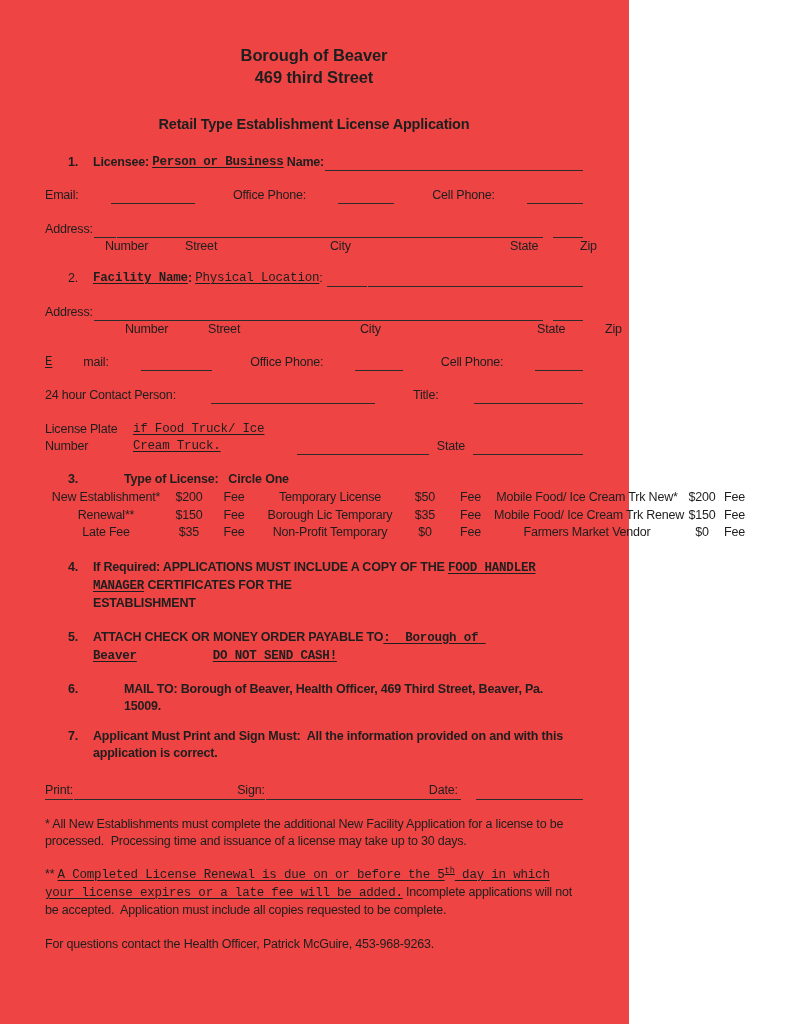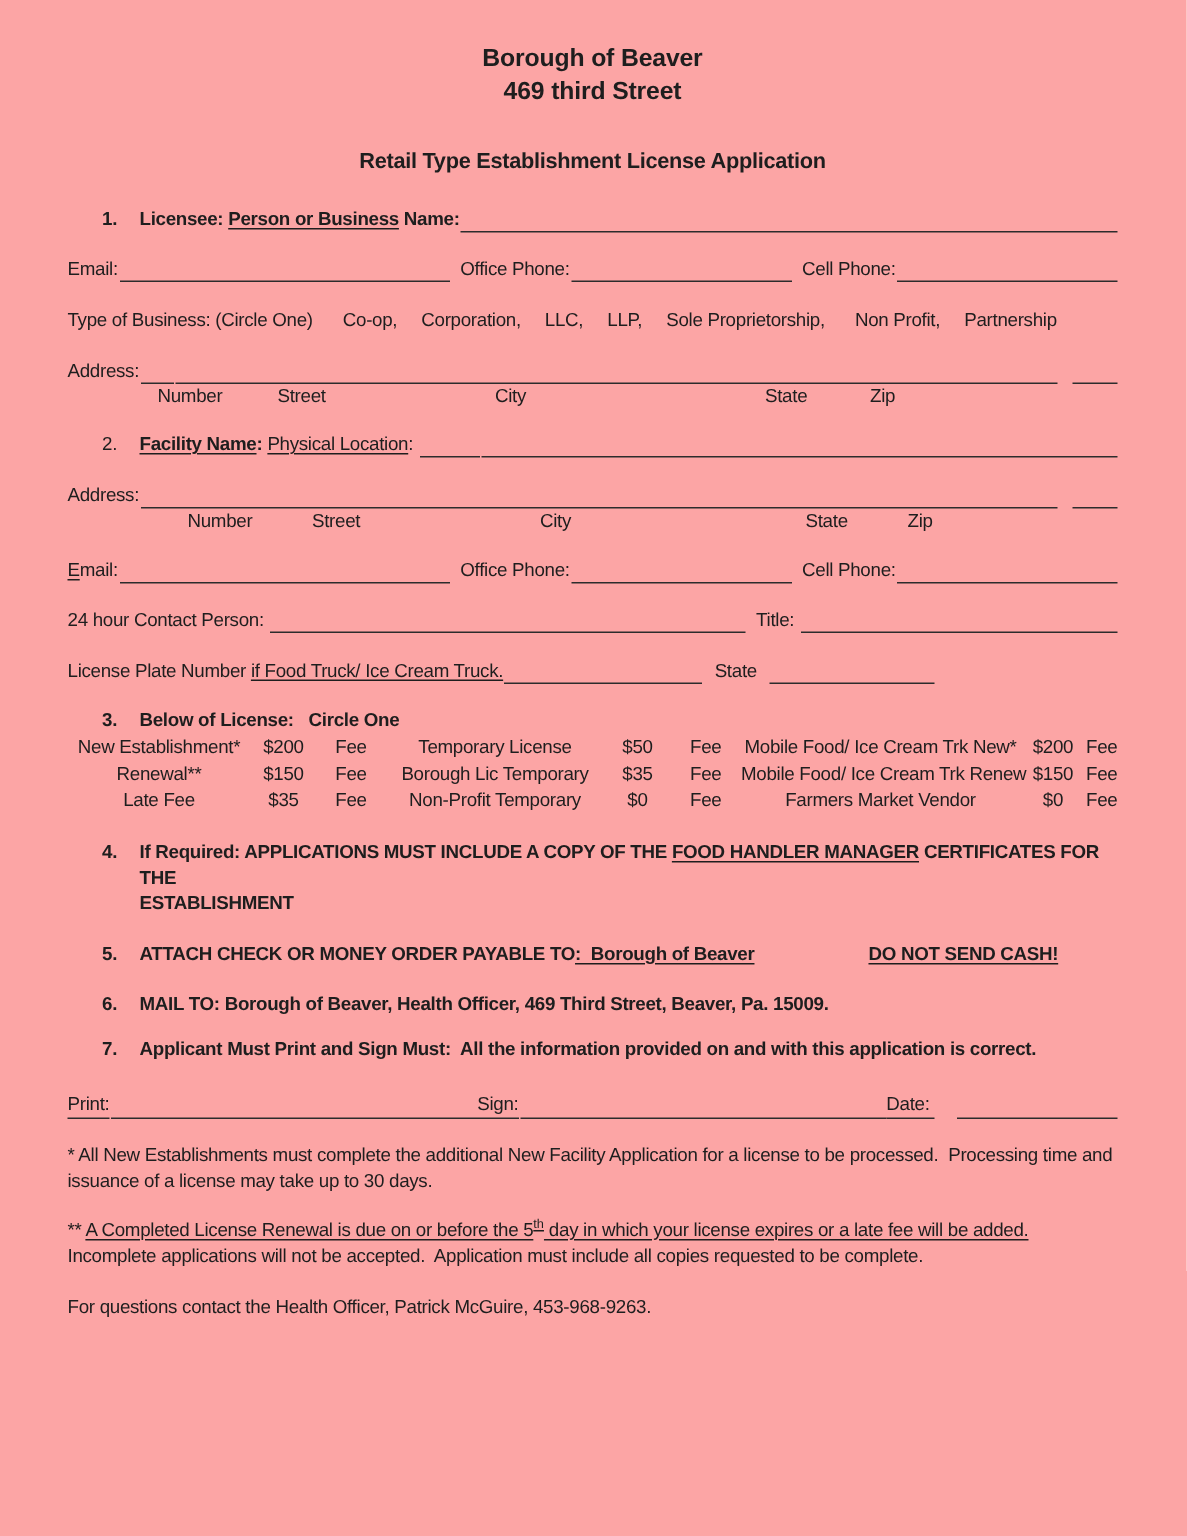--- a/index.html
+++ b/index.html
@@ -1,40 +1,40 @@
 <!DOCTYPE html>
 <html><head>
 <meta charset="utf-8">
 <style>
   html,body{margin:0;padding:0;background:#ffffff;}
   body{
     width:791px;height:1024px;overflow:hidden;
     font-family:"Liberation Sans", sans-serif;
     color:#1e1e1e;font-size:12.5px;line-height:17px;letter-spacing:-0.2px;
   }
-  .page{box-sizing:border-box;width:791px;height:1024px;padding:28px 46px 0 45px;background:#fca5a5;}
+  .page{box-sizing:border-box;width:629px;height:1024px;padding:44px 46px 0 45px;background:#ef4444;}
   .center{text-align:center;}
   .h1{font-weight:bold;font-size:16.5px;line-height:22px;letter-spacing:-0.1px;}
   .form-title{font-weight:bold;font-size:14.5px;line-height:20px;margin-top:26px;}
   .b{font-weight:bold;}
-  .u{text-decoration:underline;text-decoration-thickness:1.3px;text-underline-offset:2px;}
+  .u{text-decoration:underline;text-decoration-thickness:1.3px;text-underline-offset:2px;font-family:Liberation Mono, monospace;}
   .pre{white-space:pre-wrap;}
   .row{display:flex;align-items:flex-end;}
   .line{border-bottom:1.5px solid #2c2c2c;flex:1 1 auto;min-width:10px;margin-left:1px;}
   .f15{flex-grow:1.5;}
   .f10{flex-grow:1;}
   .lw22{flex:0 0 22px;}
   .lw30{flex:0 0 30px;margin-left:10px;}
   .lw40{flex:0 0 40px;}
   .lw135{flex:0 0 132px;}
   .lw110{flex:0 0 110px;}
   .lw105{flex:0 0 107px;}
   .ml6{margin-left:7px;}
   .ml8{margin-left:8px;}
-  .mt13{margin-top:13px;} .mt15{margin-top:15px;} .mt16{margin-top:16px;}
+  .mt13{margin-top:13px;} .mt15{margin-top:15px;} .mt16{margin-top:16px;gap:31px;}
   .mt17{margin-top:17px;} .mt20{margin-top:20px;}
   .nitem{display:flex;margin-left:23px;}
   .num{flex:0 0 25px;}
   .itext{flex:1 1 auto;}
   .opt{margin-left:16px;}
   .opt-wide{margin-left:20px;}
   .collabels{position:relative;height:17px;}
   .collabels span{position:absolute;top:0;}
   .a0{left:60px;} .a1{left:140px;} .a2{left:285px;} .a3{left:465px;} .a4{left:535px;}
   .b0{left:80px;} .b1{left:163px;} .b2{left:315px;} .b3{left:492px;} .b4{left:560px;}
@@ -68,30 +68,20 @@
 
   <div class="row mt16">
     <span>Email:</span>
     <span class="line f15"></span>
     <span class="ml6">Office Phone:</span>
     <span class="line f10"></span>
     <span class="ml6">Cell Phone:</span>
     <span class="line f10"></span>
   </div>
 
-  <div class="row mt17">
-    <span>Type of Business: (Circle One)</span>
-    <span class="opt-wide">Co-op,</span>
-    <span class="opt">Corporation,</span>
-    <span class="opt">LLC,</span>
-    <span class="opt">LLP,</span>
-    <span class="opt">Sole Proprietorship,</span>
-    <span class="opt-wide">Non Profit,</span>
-    <span class="opt">Partnership</span>
-  </div>
 
   <div class="row mt17">
     <span>Address:</span>
     <span class="line lw22"></span>
     <span class="line"></span>
     <span class="line lw30"></span>
   </div>
   <div class="collabels">
     <span class="a0">Number</span>
     <span class="a1">Street</span>
@@ -143,21 +133,21 @@
   <div class="row mt17">
     <span class="pre">License Plate Number </span>
     <span class="u">if Food Truck/ Ice Cream Truck.</span>
     <span class="line lw135"></span>
     <span class="ml8">State</span>
     <span class="line lw110 ml8"></span>
   </div>
 
   <div class="nitem mt16">
     <span class="num b">3.</span>
-    <span class="b pre">Below of License:   Circle One</span>
+    <span class="b pre">Type of License:   Circle One</span>
   </div>
 
   <div class="feegrid">
     <span>New Establishment*</span>
     <span>$200</span>
     <span>Fee</span>
     <span>Temporary License</span>
     <span>$50</span>
     <span>Fee</span>
     <span>Mobile Food/ Ice Cream Trk New*</span>

